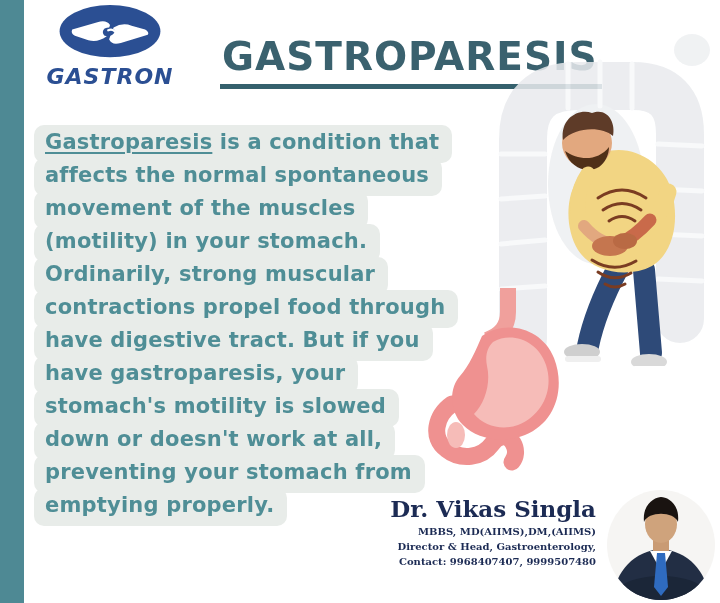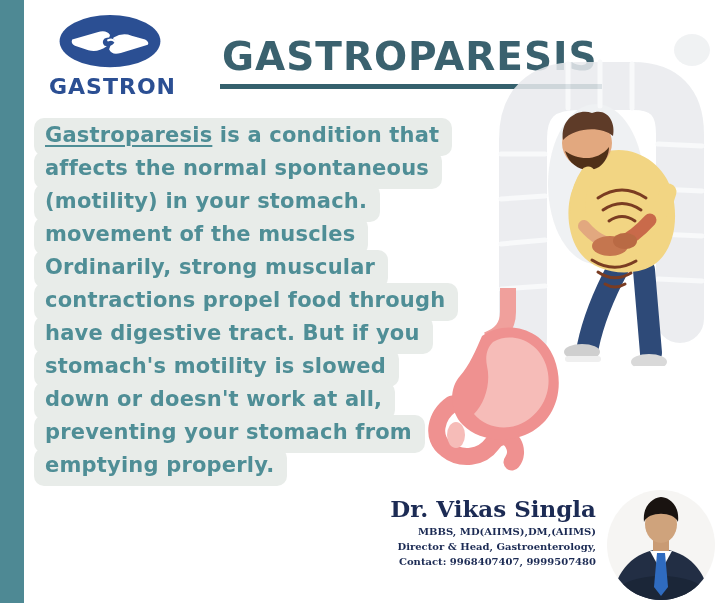--- a/index.html
+++ b/index.html
@@ -5,41 +5,41 @@
   html,body{margin:0;padding:0;}
   body{
     width:720px;height:603px;position:relative;overflow:hidden;
     background:#ffffff;
     font-family:"DejaVu Sans","Liberation Sans",sans-serif;
   }
   .abs{position:absolute;}
   
   .side-bar{left:0;top:0;width:24px;height:603px;background:#4e8994;}
   
-  .logo-wrap{left:44px;top:14px;width:132px;text-align:right;}
+  .logo-wrap{left:44px;top:4px;width:132px;text-align:center;font-style:italic;}
   .logo-icon{width:108px;height:58px;display:block;margin:0 auto;}
   .logo-text{
     display:block;margin-top:2px;color:#2b4f93;font-weight:bold;
     font-size:22px;letter-spacing:1px;
   }
   
   .title-wrap{left:220px;top:34px;width:360px;}
   .page-title{
     display:inline-block;color:#3a616e;font-weight:bold;font-size:39px;
     letter-spacing:1px;border-bottom:5px solid #35616d;padding:0 4px 5px 2px;
     white-space:nowrap;
   }
   
   .intestine{left:468px;top:34px;width:244px;height:356px;opacity:.85;}
   
   .man{left:532px;top:100px;width:168px;height:285px;}
   
   .stomach{left:420px;top:286px;width:158px;height:190px;}
   
-  .body-block{left:34px;top:120px;width:440px;}
+  .body-block{left:34px;top:127px;width:440px;}
   .body-line{display:block;height:33px;line-height:33px;white-space:nowrap;}
   .line-bg{
     display:inline-block;background:#e8ece9;border-radius:10px;
     padding:1px 13px 4px 11px;margin-top:-3px;
     color:#4f8e96;font-weight:bold;font-size:21px;letter-spacing:.2px;
   }
   .u{ text-decoration:underline; text-underline-offset:3px; text-decoration-thickness:2px;}
   
   .doctor-block{left:368px;top:494px;width:228px;text-align:right;color:#1c2b54;
     font-family:"DejaVu Serif","Liberation Serif",serif;font-weight:bold;}
@@ -131,25 +131,26 @@
 
   <path d="M62,50 C86,33 122,42 134,72 C146,103 135,137 105,149 C82,158 57,153 43,139 C29,125 29,102 40,90 C49,80 56,64 62,50 Z" fill="#ef9190"></path>
 
   <path d="M73,56 C92,45 118,55 126,79 C134,103 123,129 98,139 C82,145 64,140 54,128 C65,117 71,97 67,80 C65,70 67,62 73,56 Z" fill="#f6bcb8"></path>
   <ellipse cx="36" cy="149" rx="9" ry="13" fill="#f6bcb8"></ellipse>
 </svg>
 
 <div class="abs body-block">
   <span class="body-line"><span class="line-bg"><span class="u">Gastroparesis</span><span> is a condition that</span></span></span>
   <span class="body-line"><span class="line-bg">affects the normal spontaneous</span></span>
+  <span class="body-line"><span class="line-bg">movement of the muscles</span></span>
   <span class="body-line"><span class="line-bg">(motility) in your stomach.</span></span>
-  <span class="body-line"><span class="line-bg">movement of the muscles</span></span>
   <span class="body-line"><span class="line-bg">Ordinarily, strong muscular</span></span>
   <span class="body-line"><span class="line-bg">contractions propel food through</span></span>
   <span class="body-line"><span class="line-bg">have digestive tract. But if you</span></span>
+  <span class="body-line"><span class="line-bg">have gastroparesis, your</span></span>
   <span class="body-line"><span class="line-bg">stomach's motility is slowed</span></span>
   <span class="body-line"><span class="line-bg">down or doesn't work at all,</span></span>
   <span class="body-line"><span class="line-bg">preventing your stomach from</span></span>
   <span class="body-line"><span class="line-bg">emptying properly.</span></span>
 </div>
 
 <div class="abs doctor-block">
   <div class="doctor-name">Dr. Vikas Singla</div>
   <div class="doctor-line">MBBS, MD(AIIMS),DM,(AIIMS)</div>
   <div class="doctor-line">Director &amp; Head, Gastroenterology,</div>

